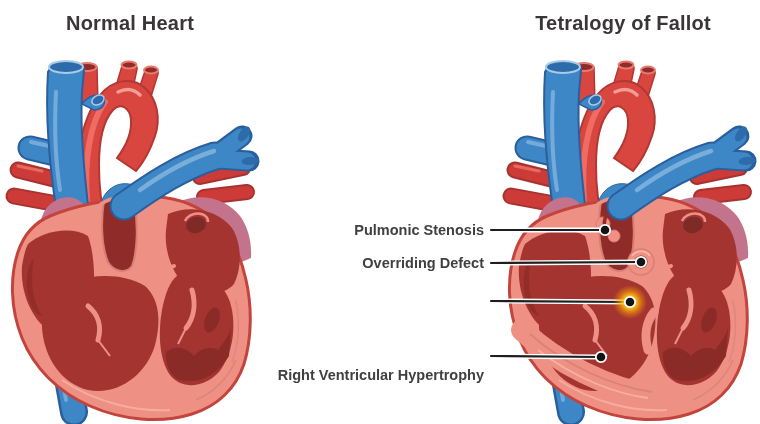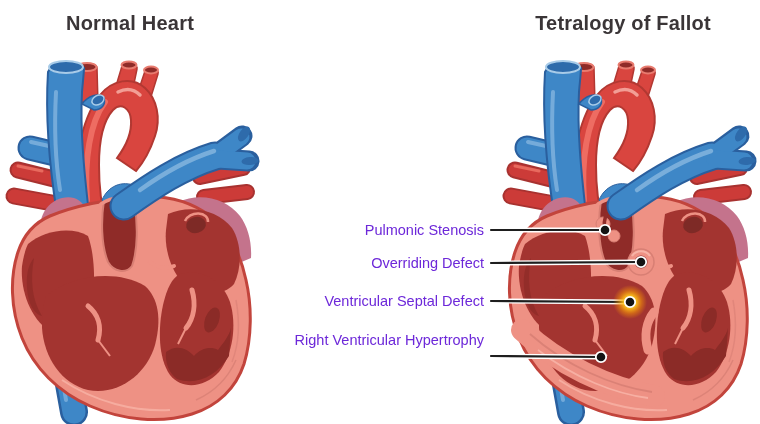--- a/index.html
+++ b/index.html
@@ -9,26 +9,26 @@
   }
   svg.art { position:absolute; left:0; top:0; width:760px; height:424px; }
   .title {
     position:absolute; width:240px; text-align:center;
     font-size:20px; font-weight:700; letter-spacing:.2px; color:#3a3537;
   }
   .title-left  { left:10px;  top:12px; }
   .title-right { left:503px; top:12px; }
   .callout-label {
     position:absolute; right:276px; white-space:nowrap; text-align:right;
-    font-size:14.5px; font-weight:400; color:#6d28d9; line-height:18px;
+    font-size:14.5px; font-weight:700; color:#404040; line-height:18px;
   }
   .lbl-1 { top:221px; }
   .lbl-2 { top:254px; }
   .lbl-3 { top:292px; }
-  .lbl-4 { top:331px;text-align:center; }
+  .lbl-4 { top:366px;text-align:center; }
 </style>
 </head>
 <body>
 
 <div class="stage">
 
   <svg class="art" viewBox="0 0 760 424">
     <defs>
       <radialGradient id="vsdGlow">
         <stop offset="0%" stop-color="#ffe97a" stop-opacity="1"></stop>
@@ -224,15 +224,14 @@
       <circle cx="630" cy="302" r="5.2" fill="#141414" stroke="#ffffff" stroke-width="1.8"></circle>
       <circle cx="601" cy="357" r="5.2" fill="#141414" stroke="#ffffff" stroke-width="1.8"></circle>
     </g>
   </svg>
 
   <div class="title title-left">Normal Heart</div>
   <div class="title title-right">Tetralogy of Fallot</div>
 
   <div class="callout-label lbl-1">Pulmonic Stenosis</div>
   <div class="callout-label lbl-2">Overriding Defect</div>
-  <div class="callout-label lbl-3">Ventricular Septal Defect</div>
   <div class="callout-label lbl-4">Right Ventricular Hypertrophy</div>
 </div>
 
 </body></html>

